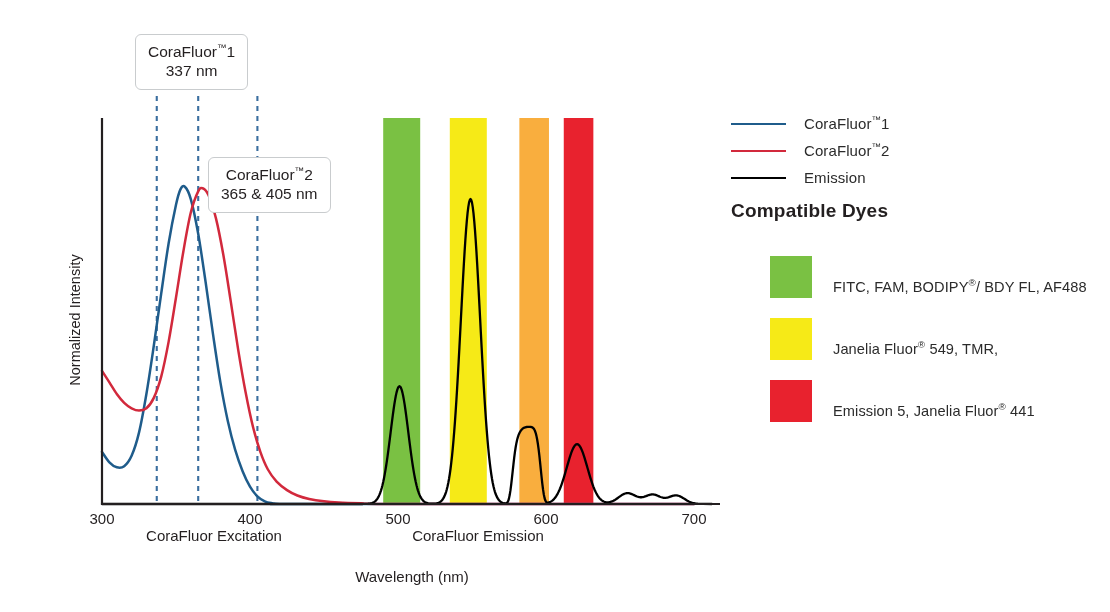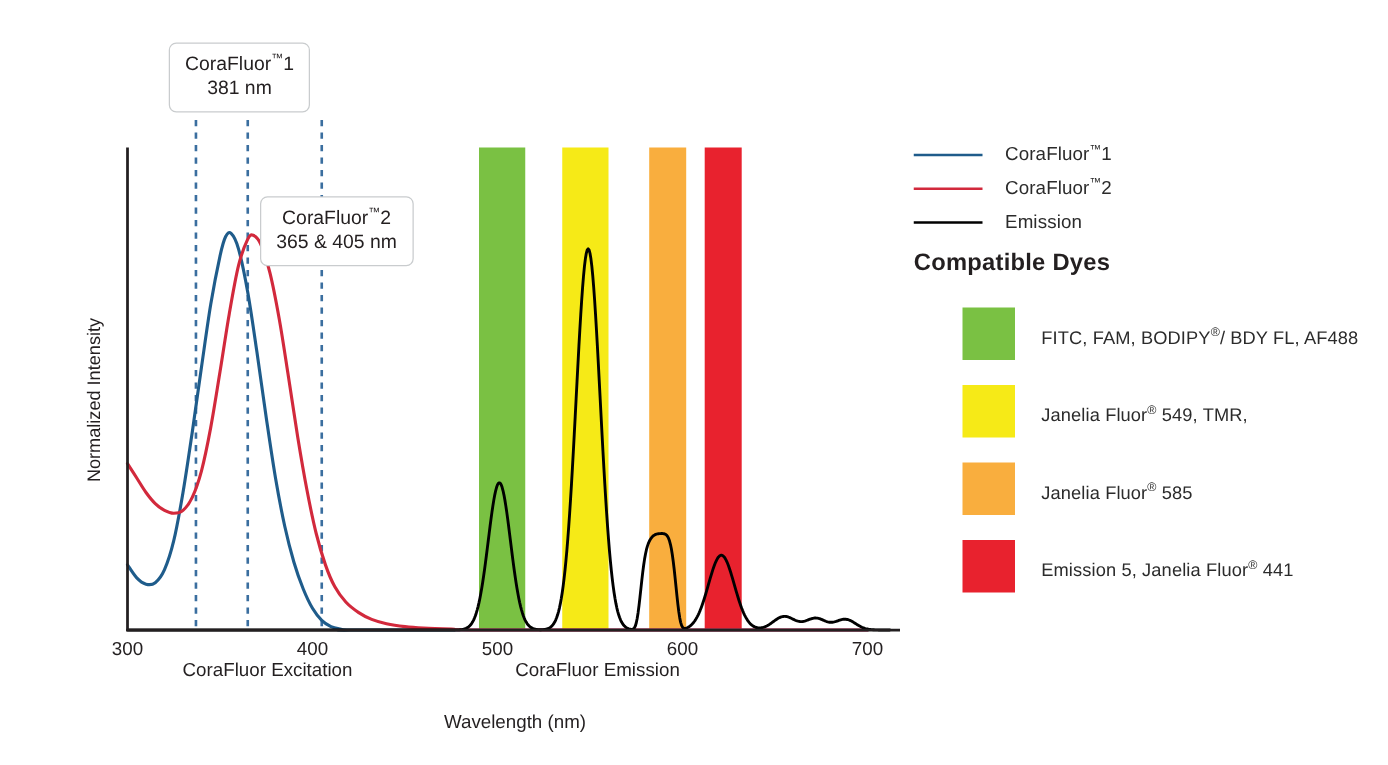--- a/index.html
+++ b/index.html
@@ -88,21 +88,21 @@
   }
 
   #dye-list {
     position: absolute;
     left: 731px;
     top: 236px;
     width: 372px;
   }
   .dye-row {
     display: flex;
-    align-items: center;
+    align-items: flex-end;
     height: 62px;
     padding-left: 39px;
   }
   .dye-swatch {
     width: 42px;
     height: 42px;
     flex: 0 0 auto;
     margin-right: 21px;
   }
   .dye-label {
@@ -154,21 +154,21 @@
     <text id="ylabel-text" class="axis-text" x="80" y="320" font-size="14.5" text-anchor="middle" transform="rotate(-90 80 320)">Normalized Intensity</text>
     <text id="xlabel-text" class="axis-text" x="412" y="582" font-size="15" text-anchor="middle">Wavelength (nm)</text>
     <text id="exc-region-text" class="axis-text" x="214" y="541" font-size="15" text-anchor="middle">CoraFluor Excitation</text>
     <text id="emi-region-text" class="axis-text" x="478" y="541" font-size="15" text-anchor="middle">CoraFluor Emission</text>
   </svg>
 
   <div class="callout" id="callout-cf1">
     <span class="ln">
       <span>CoraFluor</span><sup class="tm">™</sup><span>1</span>
     </span>
-    <span class="ln">381 nm</span>
+    <span class="ln">337 nm</span>
   </div>
 
   <div class="callout" id="callout-cf2">
     <span class="ln">
       <span>CoraFluor</span><sup class="tm">™</sup><span>2</span>
     </span>
     <span class="ln">365 &amp; 405 nm</span>
   </div>
 
   <div id="legend">
@@ -191,22 +191,18 @@
   <div id="dye-list">
       <div class="dye-row">
         <span class="dye-swatch" style="background: rgb(122, 193, 67);"></span>
         <span class="dye-label"><span><span>FITC, FAM, BODIPY</span><sup class="reg">®</sup><span>/ BDY FL, AF488</span></span></span>
       </div>
       <div class="dye-row">
         <span class="dye-swatch" style="background: rgb(246, 234, 23);"></span>
         <span class="dye-label"><span><span>Janelia Fluor</span><sup class="reg">®</sup><span> 549, TMR,</span></span></span>
       </div>
       <div class="dye-row">
-        <span class="dye-swatch" style="background: rgb(249, 174, 62);"></span>
-        <span class="dye-label"><span><span>Janelia Fluor</span><sup class="reg">®</sup><span> 585</span></span></span>
-      </div>
-      <div class="dye-row">
         <span class="dye-swatch" style="background: rgb(232, 34, 46);"></span>
         <span class="dye-label"><span><span>Emission 5, Janelia Fluor</span><sup class="reg">®</sup><span> 441</span></span></span>
       </div>
     </div>
 
 </div>
 
 </body></html>

